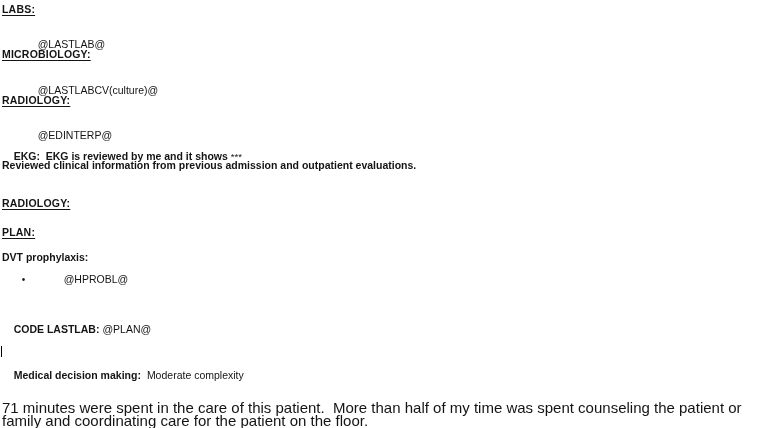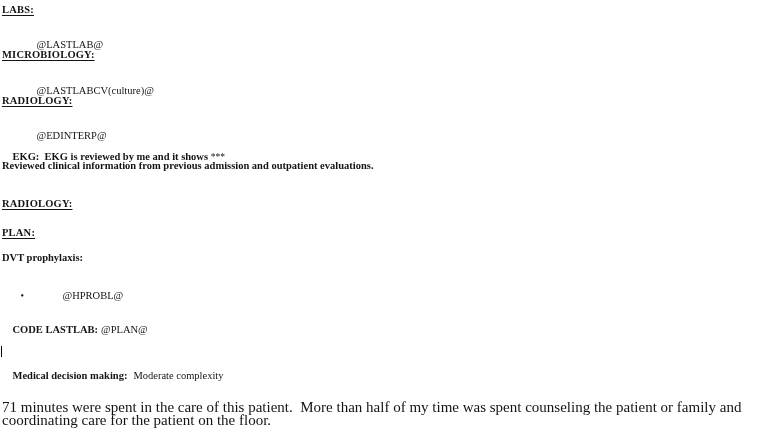--- a/index.html
+++ b/index.html
@@ -1,15 +1,15 @@
 <!DOCTYPE html>
 <html><head>
 <meta charset="utf-8">
 <style>
-  * { margin: 0; padding: 0; box-sizing: border-box; font-family: Liberation Serif, serif; }
+  * { margin: 0; padding: 0; box-sizing: border-box; }
   html, body { width: 768px; height: 428px; background: #ffffff; overflow: hidden; }
   .doc {
     position: relative;
     width: 768px; height: 428px;
     background: #ffffff;
     font-family: "Liberation Sans", sans-serif;
     font-size: 10.5px;
     color: #141414;
     cursor: text;
   }
@@ -73,21 +73,21 @@
   <div class="line" style="top:137px">
     <span class="bold">EKG:  EKG is reviewed by me and it shows </span><span class="wildcard">***</span>
   </div>
 
   <div class="line hdr" style="top:197px">RADIOLOGY:</div>
 
   <div class="line hdr" style="top:226px">PLAN:</div>
 
   <div class="line bold" style="top:251px">DVT prophylaxis:</div>
 
-  <div class="line" style="top:276px">
+  <div class="line" style="top:260px">
     <span class="bullet-glyph">•</span><span class="token">@HPROBL@</span>
   </div>
 
   <div class="line" style="top:310px">
     <span class="bold">CODE LASTLAB:</span><span class="token val-gap">@PLAN@</span>
   </div>
 
 
   <div class="caret" style="top:346px; height:11px"></div>
 

